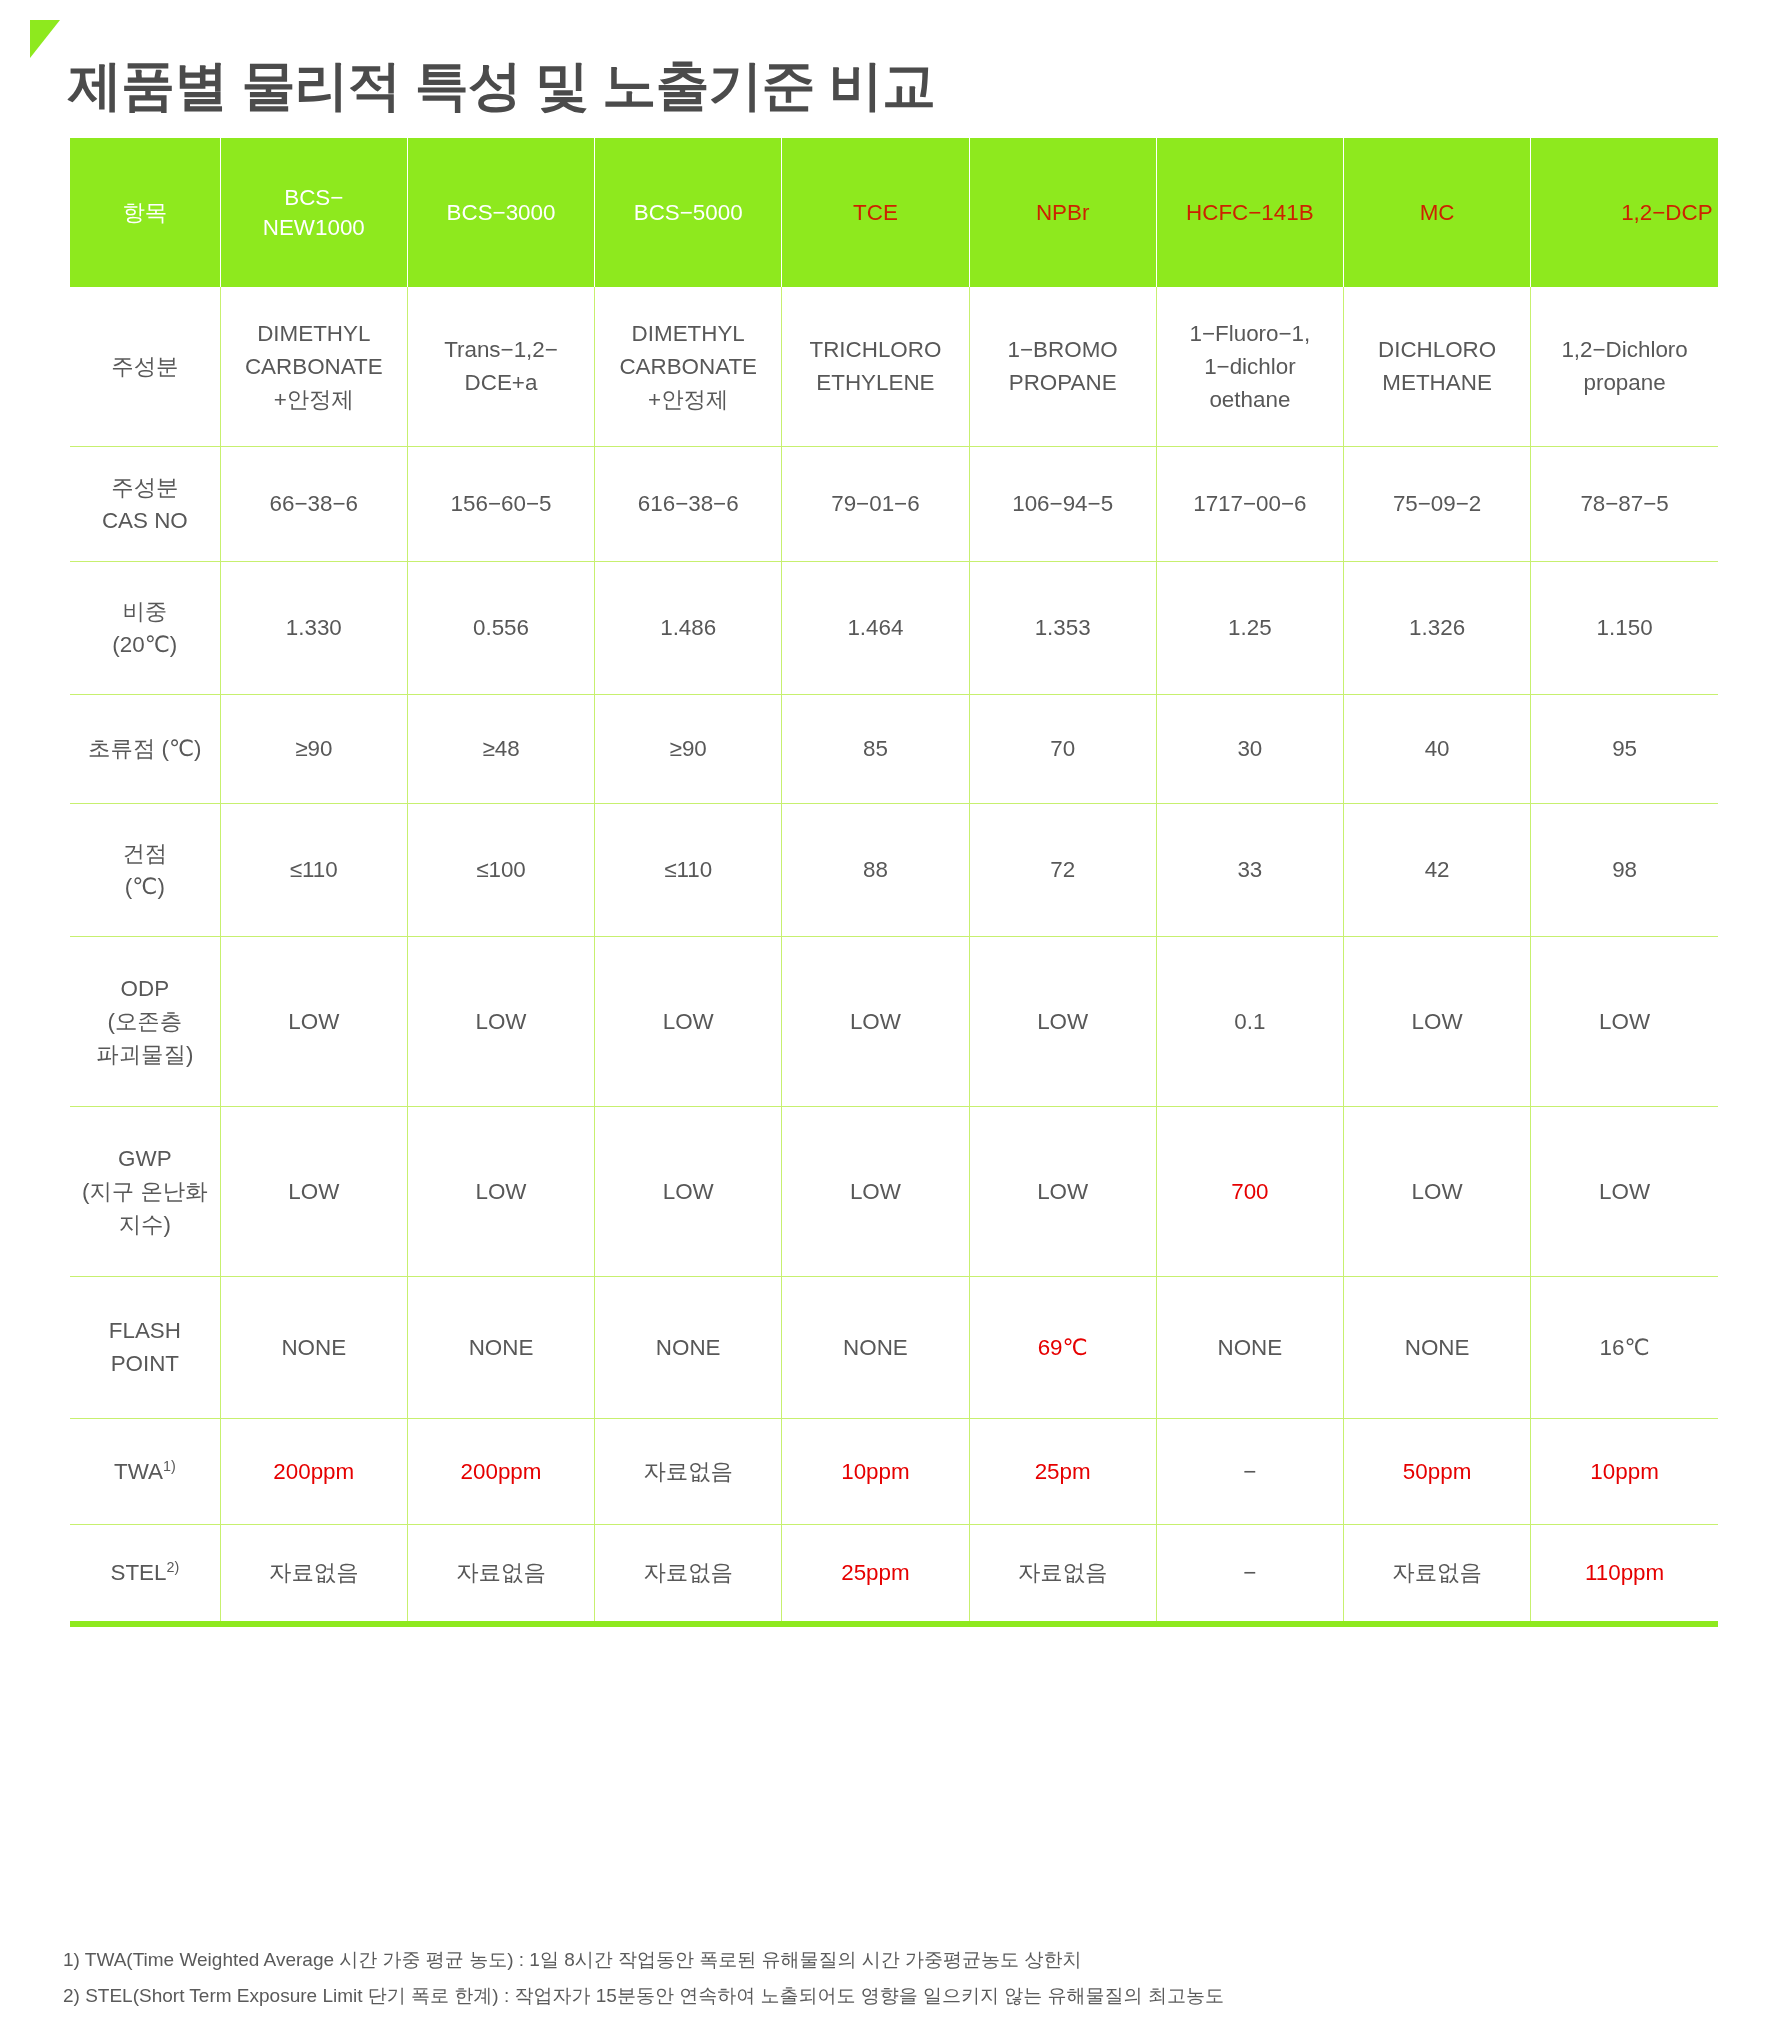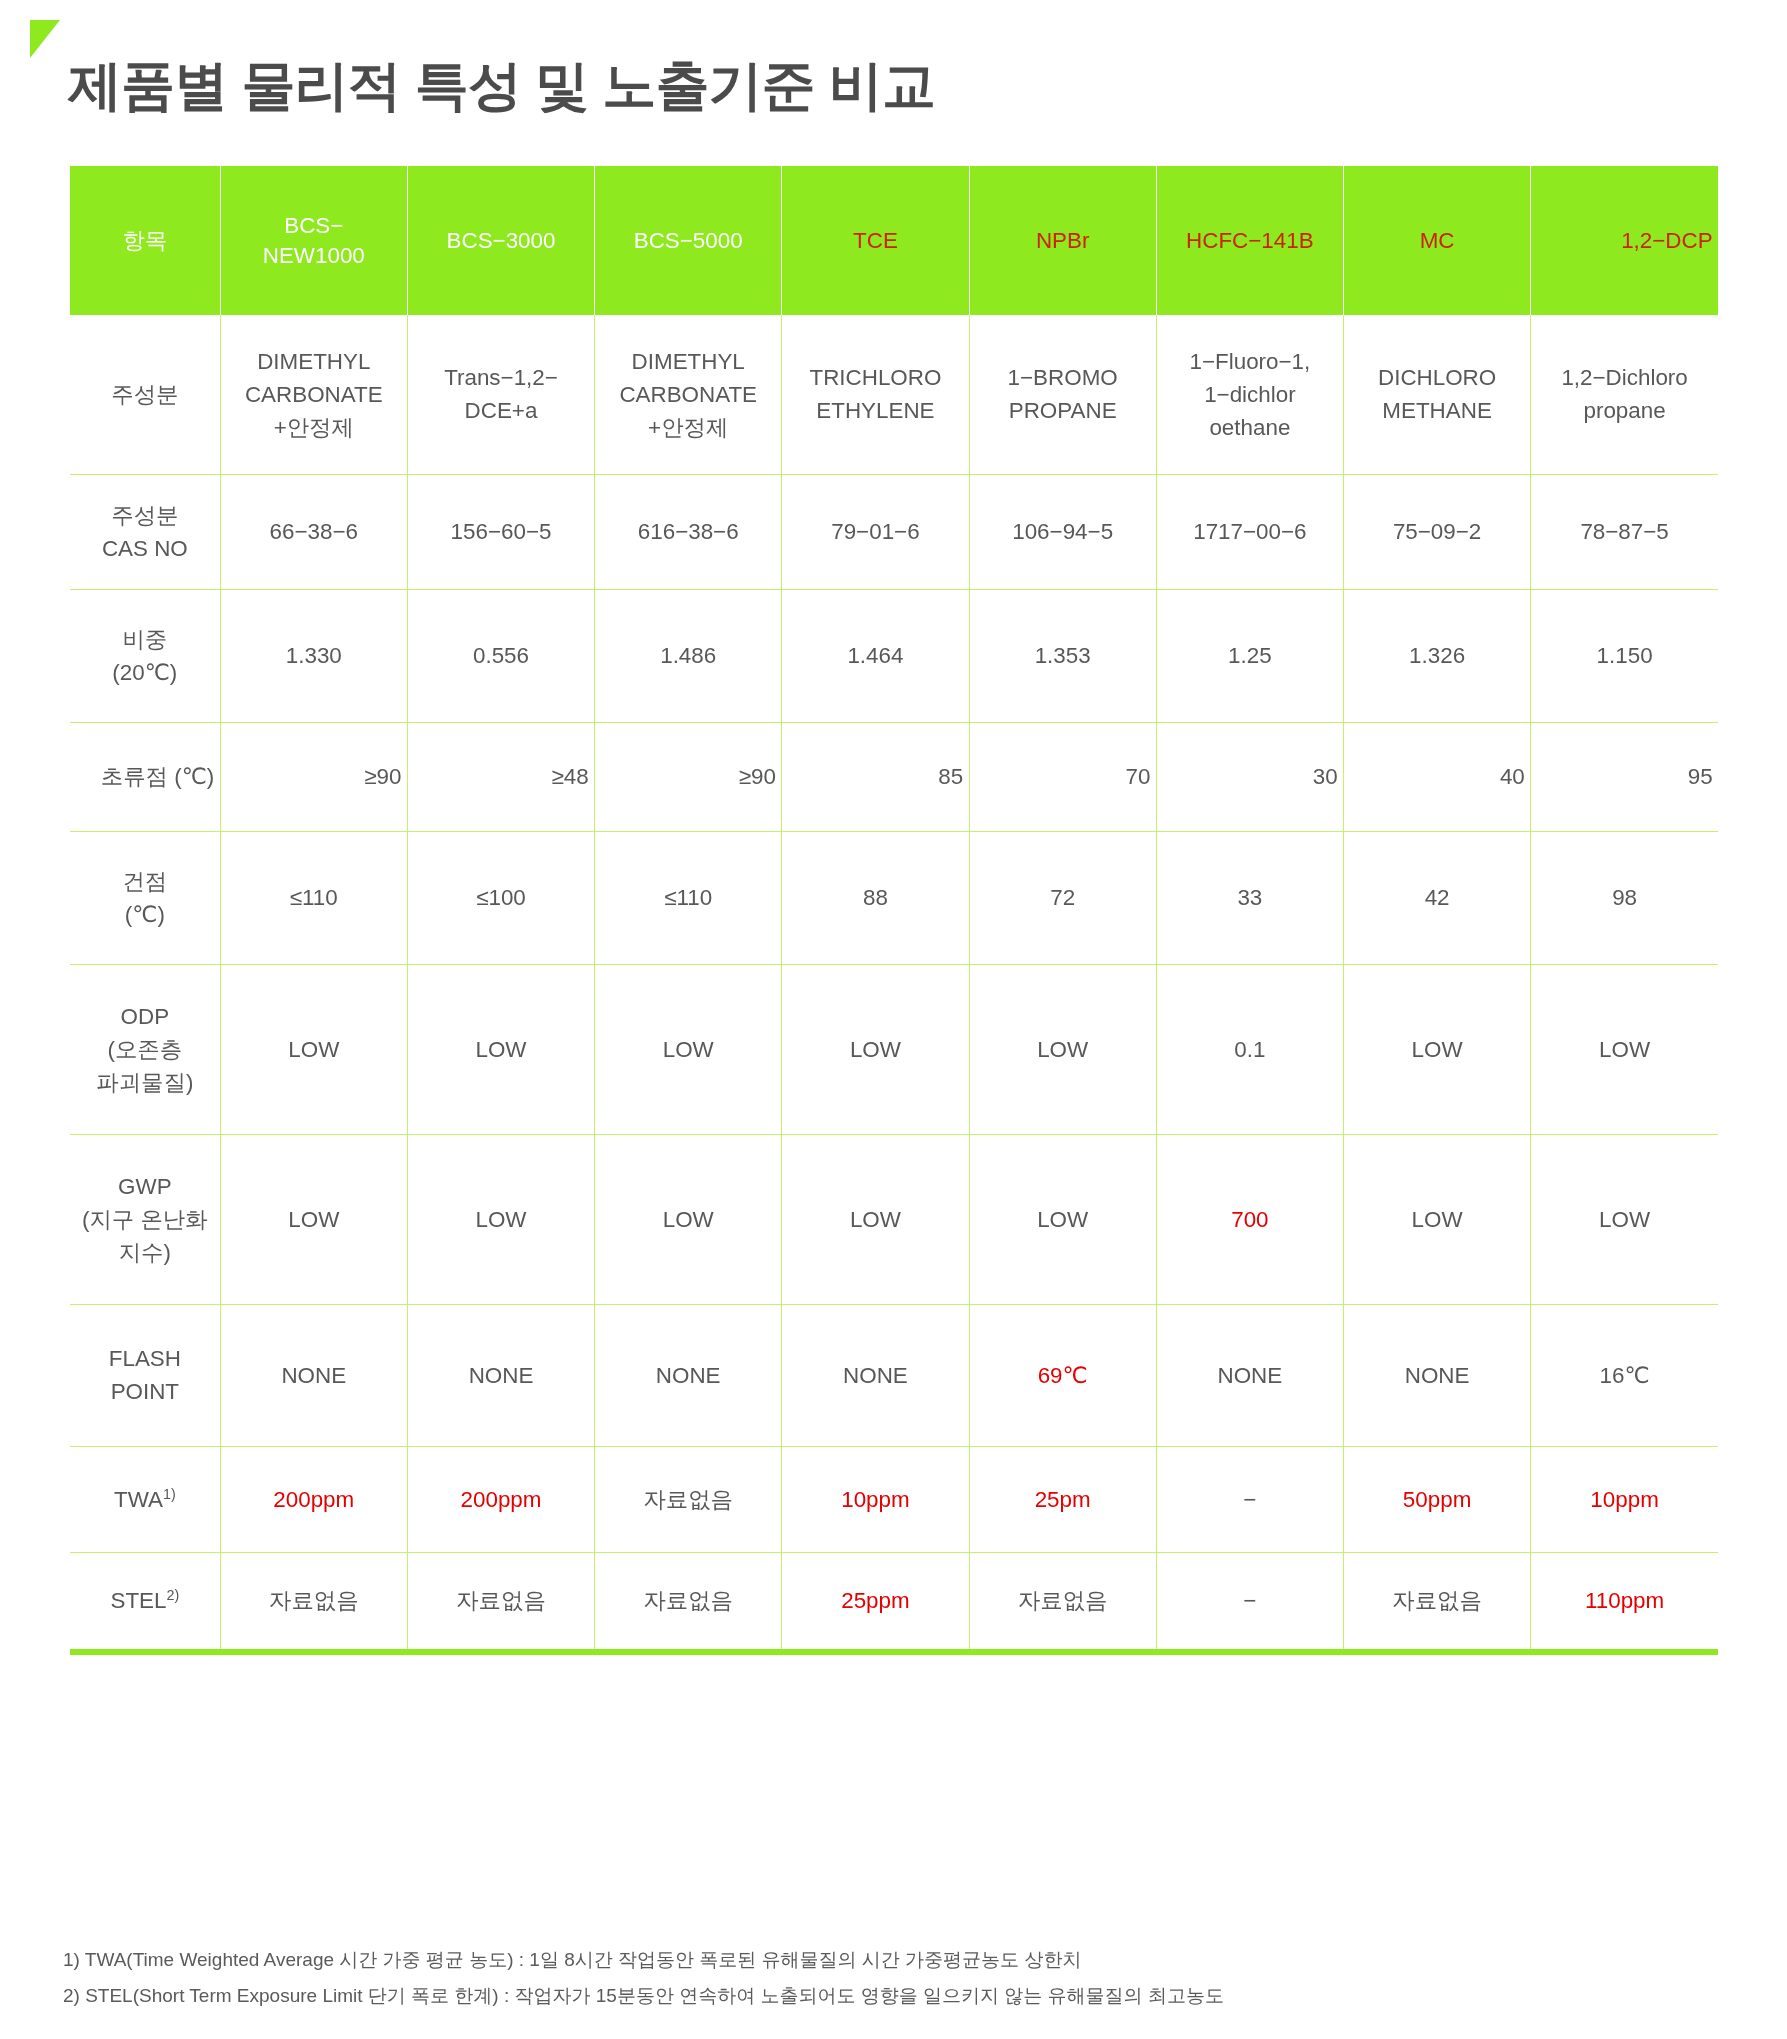--- a/index.html
+++ b/index.html
@@ -50,21 +50,21 @@
     font-weight: 700;
     color: #4b4b4b;
     letter-spacing: -0.9px;
     white-space: nowrap;
   }
 
   
   .table-wrap {
     position: absolute;
     left: 70px;
-    top: 166px;
+    top: 138px;
     width: 1648px;
   }
   table.spec {
     border-collapse: collapse;
     table-layout: fixed;
     width: 1648px;
   }
   table.spec col.c-label { width: 150px; }
   table.spec col.c-data  { width: 187px; }
 
@@ -103,21 +103,21 @@
   tbody tr:last-child td { border-bottom: none; }
   tbody td.rowlabel {
     color: #585858;
   }
   tbody td.hi { color: #e60000; }
 
   tbody tr.r-main td      { height: 159px; }
   tbody tr.r-cas td       { height: 115px; }
   tbody tr.r-grav td      { height: 133px; }
   tbody tr.r-boil td      { height: 133px; }
-  tbody tr.r-init td      { height: 109px; text-align: right; }
+  tbody tr.r-init td      { height: 109px; }
   tbody tr.r-dry td       { height: 133px; }
   tbody tr.r-odp td       { height: 170px; }
   tbody tr.r-gwp td       { height: 170px; }
   tbody tr.r-flash td     { height: 142px; }
   tbody tr.r-twa td       { height: 106px; }
   tbody tr.r-stel td      { height: 97px; }
 
   .sup {
     font-size: 14.3px;
     vertical-align: super;

